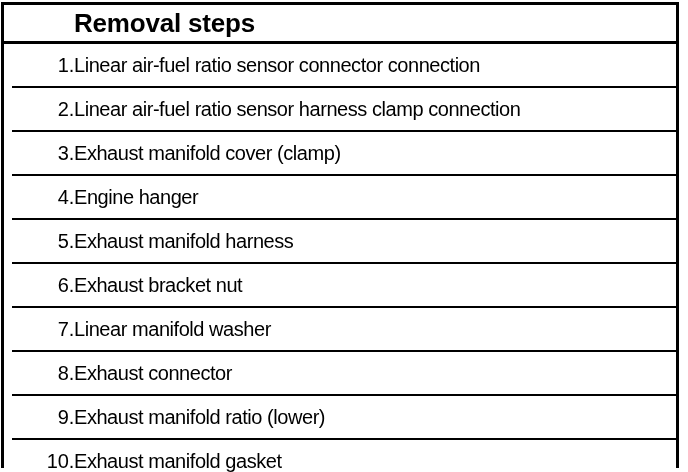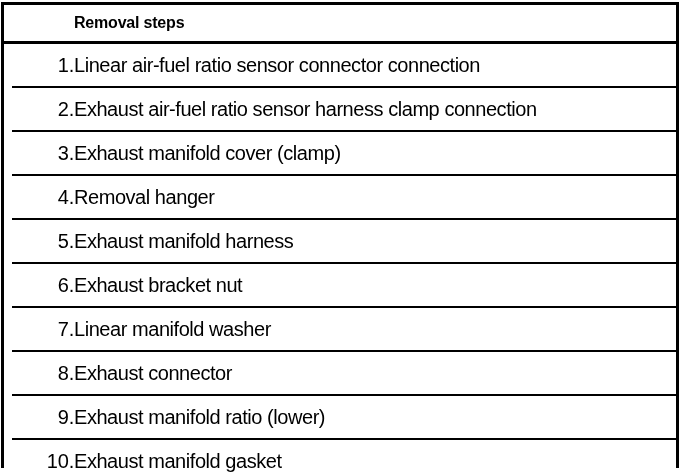--- a/index.html
+++ b/index.html
@@ -79,21 +79,21 @@
     letter-spacing: -0.45px;
   }
 
   
   tr.header-row th {
     height: 36px;
   }
   tr.header-row th.text-cell {
     font-weight: bold;
     letter-spacing: -0.2px;
-    font-size: 16px;
+    font-size: 26px;
   }
   tr.header-row th.marker-a,
   tr.header-row th.marker-b,
   tr.header-row th.num-cell,
   tr.header-row th.text-cell {
     border-bottom: 3px solid #000000;
   }
   
   tr.header-row th.marker-a { border-bottom: 3px solid #000000; }
 
@@ -134,33 +134,33 @@
         <tr class="step-row">
           <td class="marker-a"></td>
           <td class="marker-b"></td>
           <td class="num-cell">1.</td>
           <td class="text-cell">Linear air-fuel ratio sensor connector connection</td>
         </tr>
         <tr class="step-row">
           <td class="marker-a"></td>
           <td class="marker-b"></td>
           <td class="num-cell">2.</td>
-          <td class="text-cell">Exhaust air-fuel ratio sensor harness clamp connection</td>
+          <td class="text-cell">Linear air-fuel ratio sensor harness clamp connection</td>
         </tr>
         <tr class="step-row">
           <td class="marker-a"></td>
           <td class="marker-b"></td>
           <td class="num-cell">3.</td>
           <td class="text-cell">Exhaust manifold cover (clamp)</td>
         </tr>
         <tr class="step-row">
           <td class="marker-a"></td>
           <td class="marker-b"></td>
           <td class="num-cell">4.</td>
-          <td class="text-cell">Removal hanger</td>
+          <td class="text-cell">Engine hanger</td>
         </tr>
         <tr class="step-row">
           <td class="marker-a"></td>
           <td class="marker-b"></td>
           <td class="num-cell">5.</td>
           <td class="text-cell">Exhaust manifold harness</td>
         </tr>
         <tr class="step-row">
           <td class="marker-a"></td>
           <td class="marker-b"></td>

